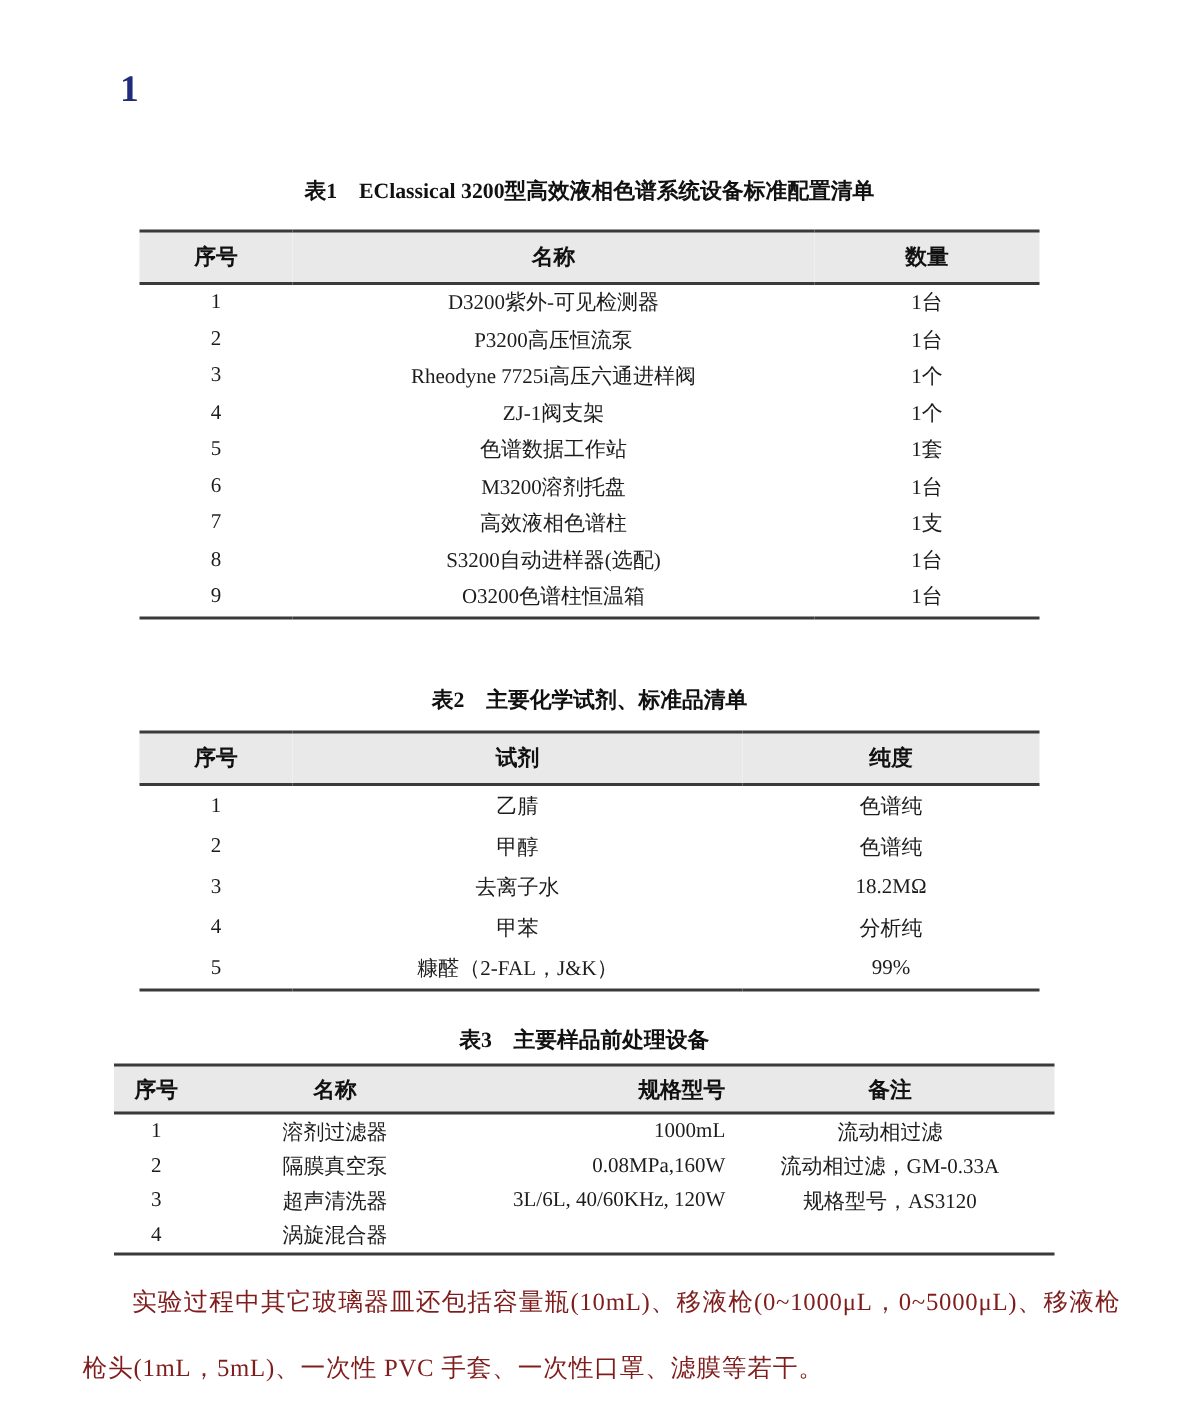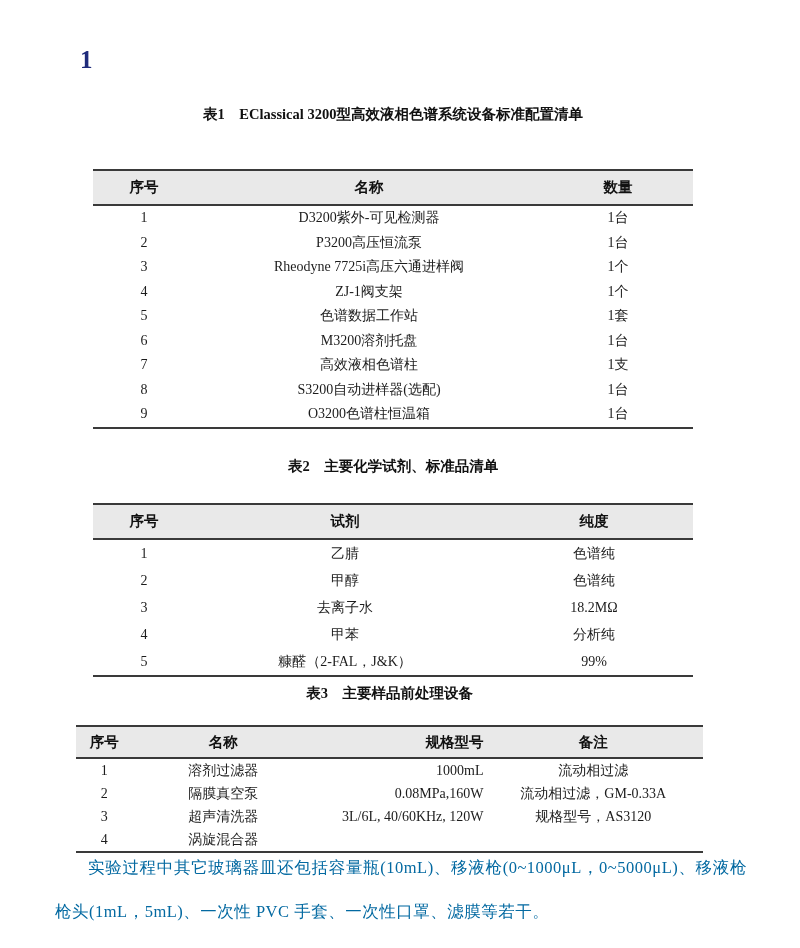--- a/index.html
+++ b/index.html
@@ -12,24 +12,24 @@
     position:absolute;top:46px;left:80px;right:55px;
     display:flex;align-items:baseline;
     color:#1f2b7b;font-weight:bold;
   }
   .heading .num{font-size:25px;width:95px;}
   .heading .title{font-size:24px;letter-spacing:2px;}
   .caption{
     position:absolute;text-align:center;font-weight:bold;
     font-size:14.5px;color:#111;white-space:pre-wrap;
   }
-  .cap1{top:105px;left:93px;width:600px;}
+  .cap1{top:118px;left:93px;width:600px;}
   .cap2{top:457px;left:93px;width:600px;}
   .cap3{top:684px;left:76px;width:627px;}
-  table{border-collapse:collapse;position:absolute;table-layout:fixed;margin-top:16px;}
+  table{border-collapse:collapse;position:absolute;table-layout:fixed;}
   .tbl1{top:153px;left:93px;width:600px;}
   .tbl2{top:487px;left:93px;width:600px;}
   .tbl3{top:709px;left:76px;width:627px;}
   thead th{
     background:#e9e9e9;
     border-top:2px solid #3a3a3a;
     border-bottom:2px solid #3a3a3a;
     font-size:14.5px;font-weight:bold;color:#111;
     text-align:center;padding:0;
   }
@@ -49,21 +49,21 @@
   .tbl2 th:nth-child(1),.tbl2 td:nth-child(1){width:17%;}
   .tbl2 th:nth-child(2),.tbl2 td:nth-child(2){width:50%;}
   .tbl2 th:nth-child(3),.tbl2 td:nth-child(3){width:33%;}
   .tbl3 th:nth-child(1),.tbl3 td:nth-child(1){width:9%;}
   .tbl3 th:nth-child(2),.tbl3 td:nth-child(2){width:29%;}
   .tbl3 th:nth-child(3),.tbl3 td:nth-child(3){width:27%;text-align:right;}
   .tbl3 th:nth-child(4),.tbl3 td:nth-child(4){width:35%;}
   .paragraph{
     position:absolute;top:846px;left:55px;width:692px;
     font-size:16.5px;line-height:44px;text-align:justify;
-    text-indent:2em;color:#0369a1;letter-spacing:0.5px;
+    text-indent:2em;color:#7f1d1d;letter-spacing:0.5px;
   }
 </style>
 </head>
 <body>
 
 <div class="heading">
   <span class="num">1</span>
 </div>
 
 <div class="caption cap1">表1　EClassical 3200型高效液相色谱系统设备标准配置清单</div>

